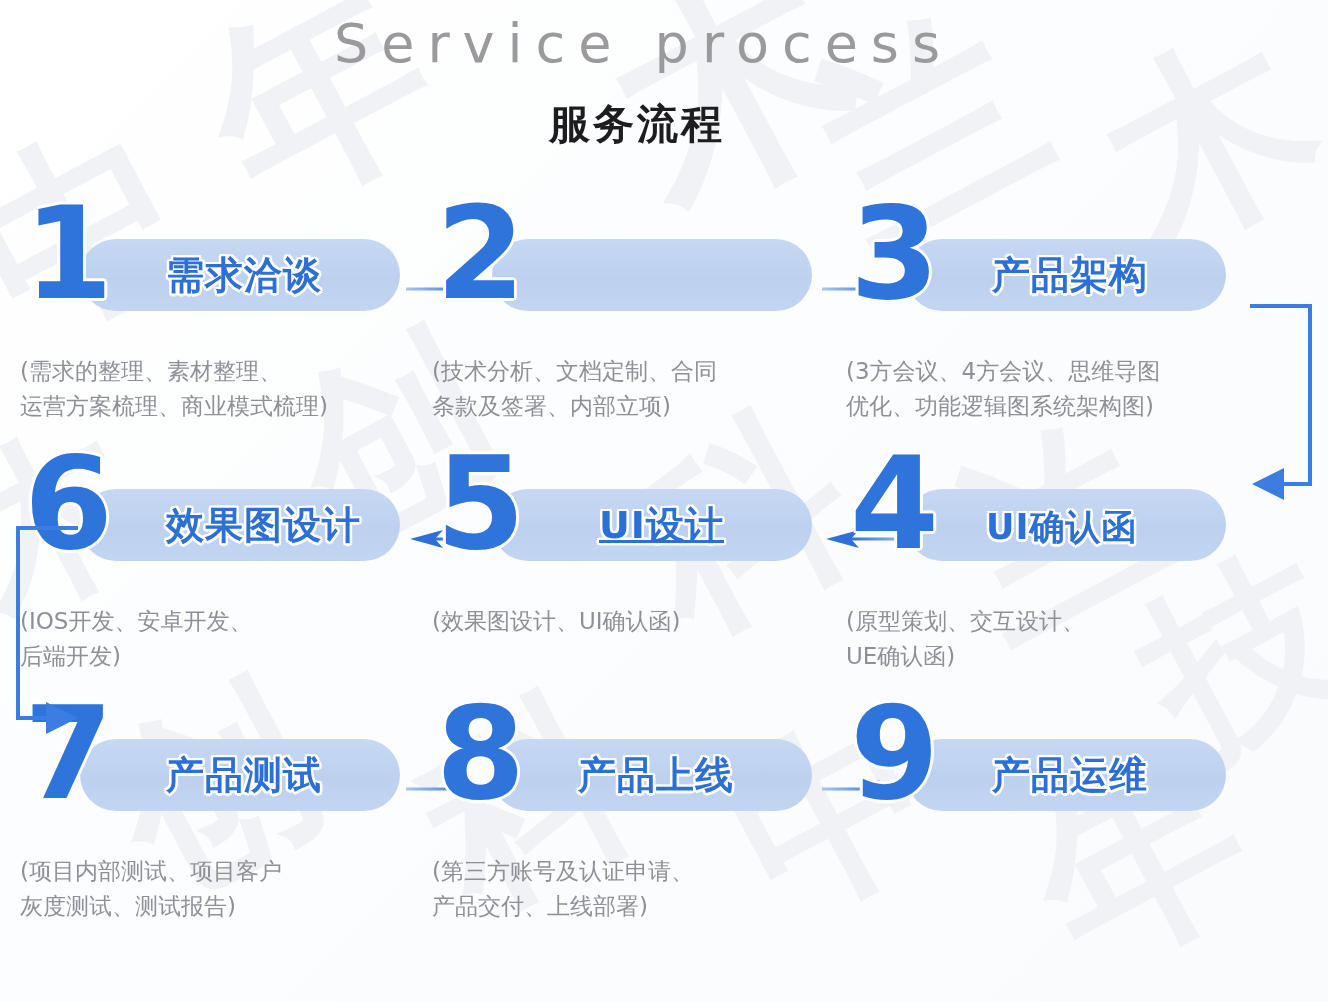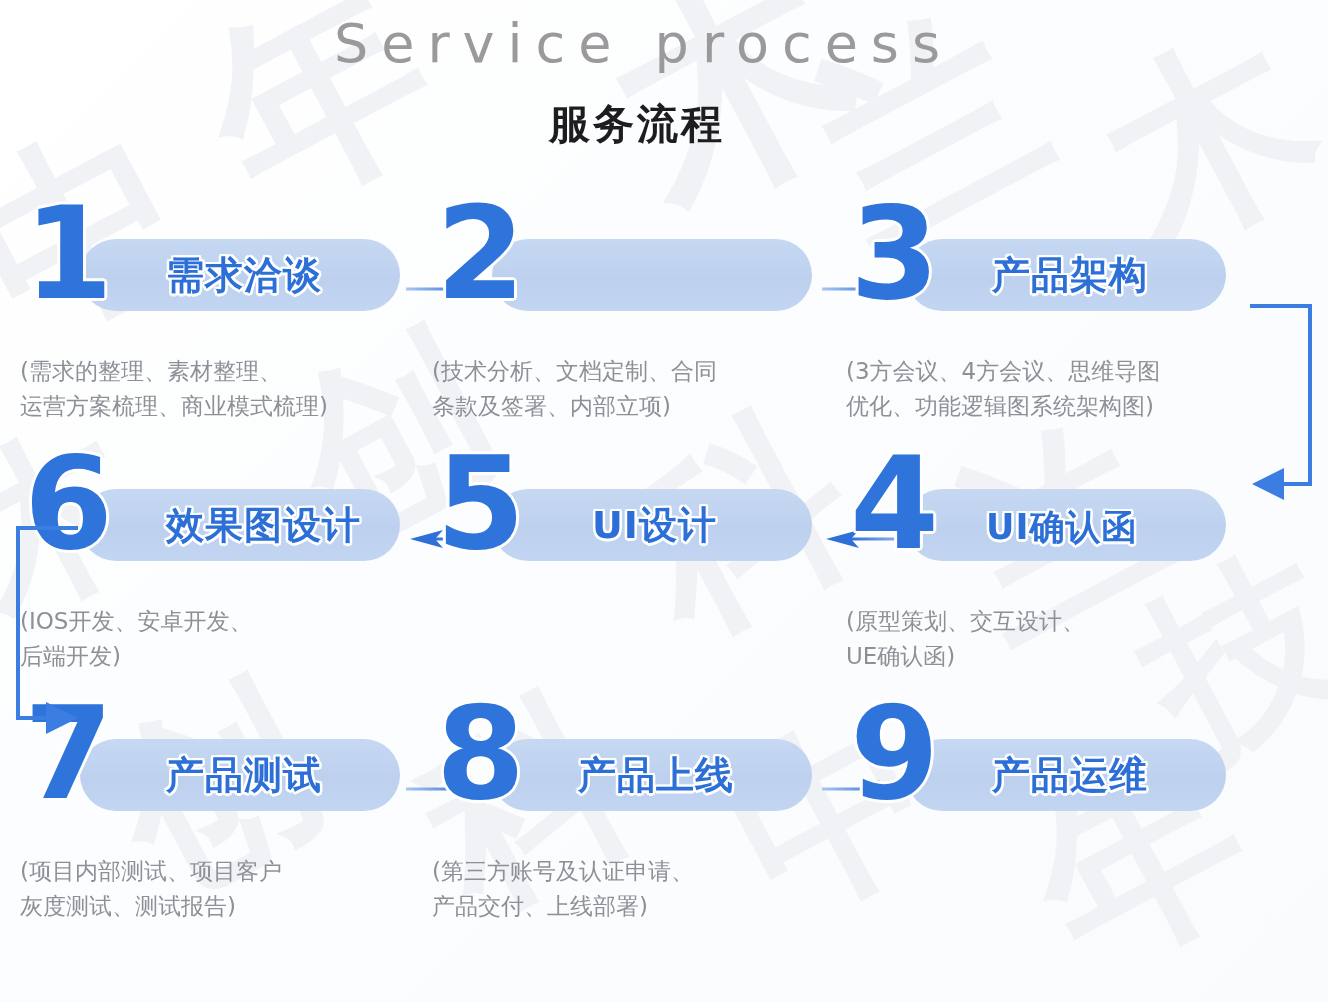--- a/index.html
+++ b/index.html
@@ -300,22 +300,23 @@
           <path d="M37 4 L4 13 L37 22 L29 13 Z" fill="#2f6fd8"></path>
         </svg>
       </div>
 
       <div class="step col-b">
         <div class="badge">
           <div class="pill"></div>
           <div class="num">
               <span class="num-inner">5</span>
             </div>
-          <div class="label" style="left:100px;">UI设计</div>
-        </div>
+          <div class="label" style="left:107px;text-decoration:underline;">UI设计</div>
+        </div>
+        <div class="desc">(效果图设计、UI确认函)</div>
       </div>
 
       <div class="arrow" style="left:822px;">
         <svg width="92" height="26" viewBox="0 0 92 26">
           <rect x="28" y="11.5" width="64" height="3" fill="url(#agl1)"></rect>
           <path d="M37 4 L4 13 L37 22 L29 13 Z" fill="#2f6fd8"></path>
         </svg>
       </div>
 
       <div class="step col-c">

